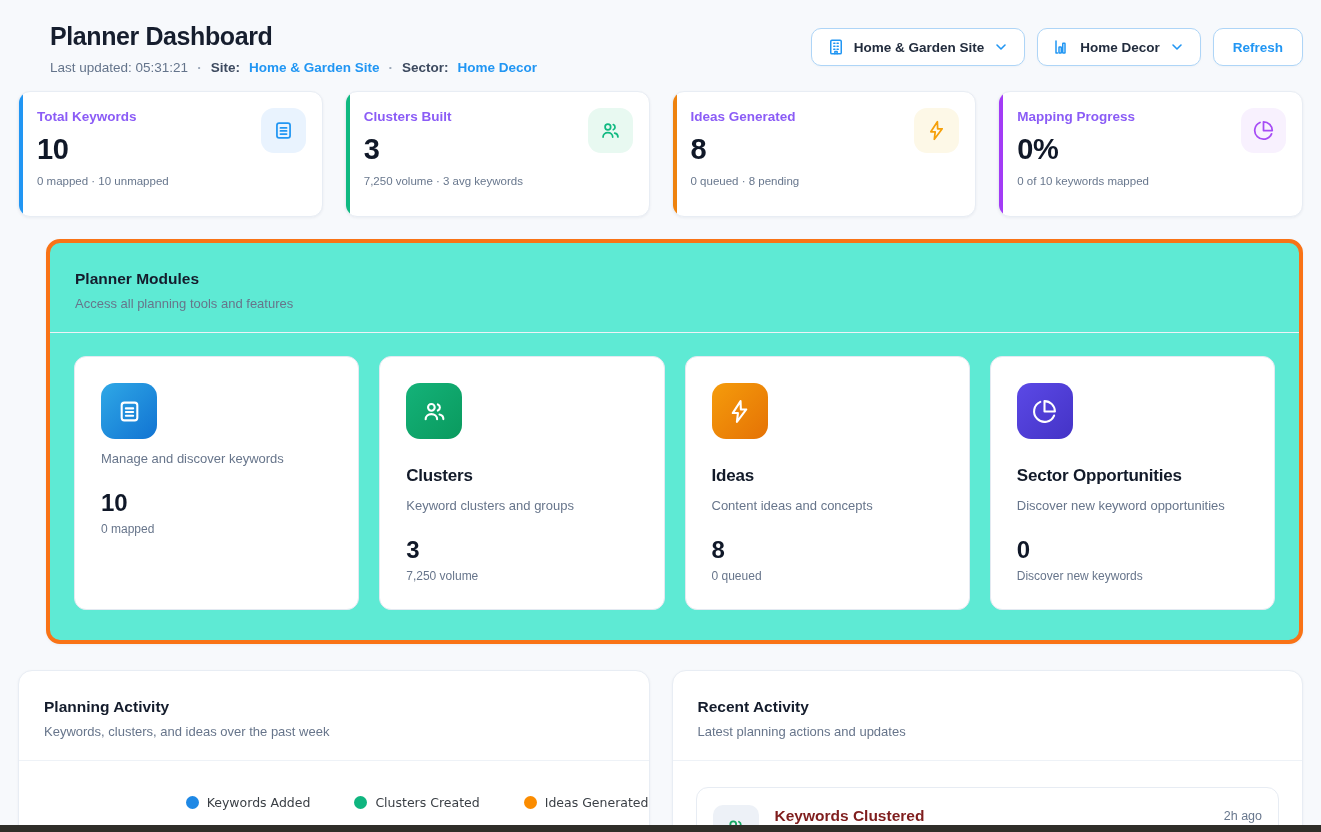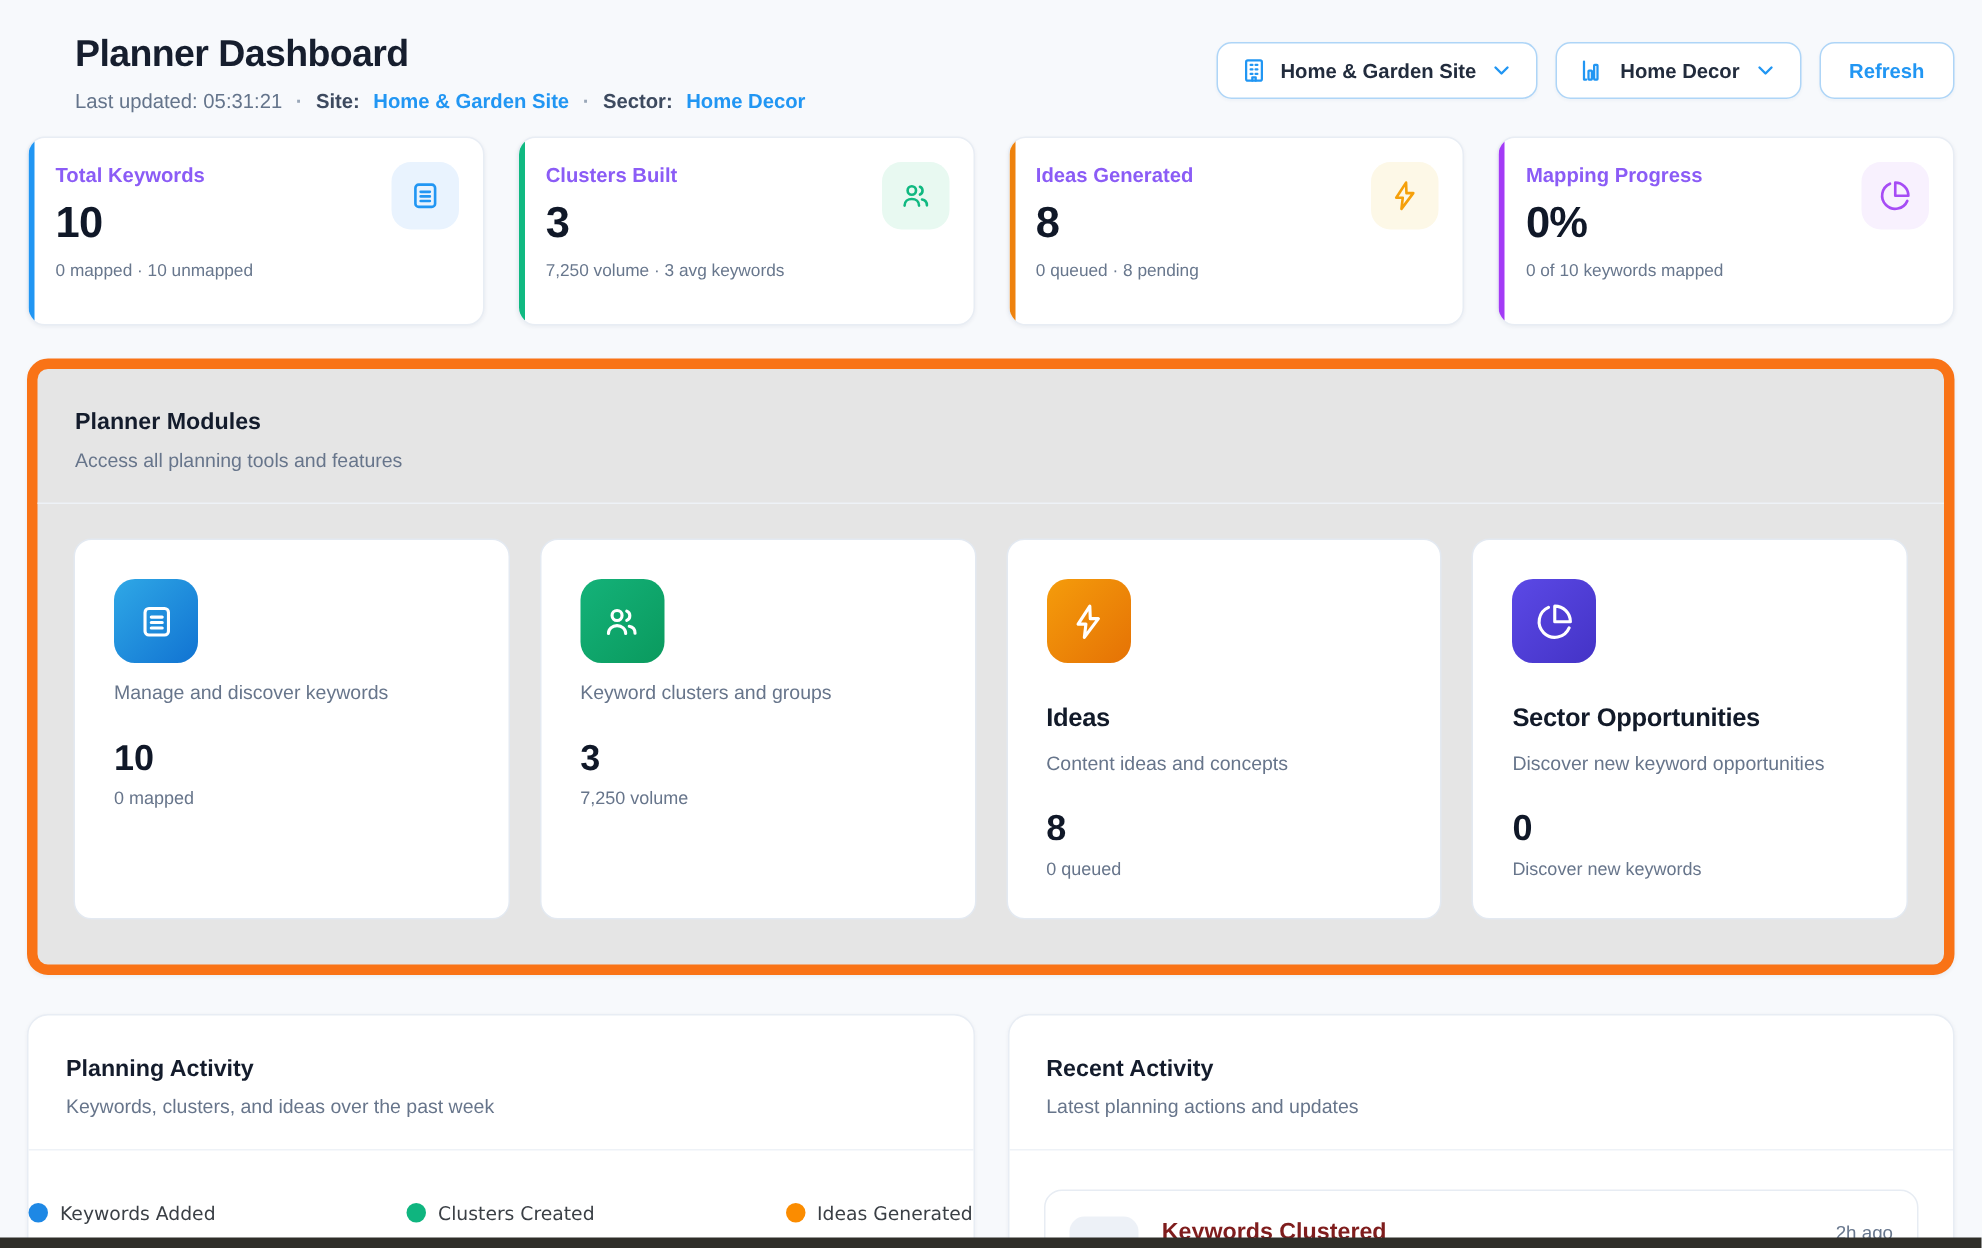--- a/index.html
+++ b/index.html
@@ -44,21 +44,21 @@
   .stat-label { font-size:13.5px; font-weight:600; color:#8b5cf6; }
   .stat-value { margin-top:9px; font-size:29px; font-weight:800; color:#101828; letter-spacing:-0.5px; }
   .stat-sub { margin-top:9px; font-size:11.5px; color:#68778d; }
   .stat-chip { position:absolute; right:16px; top:16px; width:45px; height:45px; border-radius:13px; display:flex; align-items:center; justify-content:center; }
   .c-blue { background:#e9f3fe; color:#2196f3; }
   .c-green { background:#e8f9f1; color:#10b981; }
   .c-yellow { background:#fdf8e7; color:#f5a00b; }
   .c-purple { background:#f8f1fe; color:#a64cf5; }
 
   
-  .panel { background:#e5e5e5; border:7px solid #f97316; border-radius:14px; margin-top:22px; box-shadow:0 1px 3px rgba(16,42,67,.05); }
+  .panel { background:#5eead4; border:4px solid #f97316; border-radius:14px; margin-top:22px; box-shadow:0 1px 3px rgba(16,42,67,.05);margin-left:28px; }
   .panel-head { padding:27px 25px 21px; }
   .panel-title { font-size:15.5px; font-weight:700; color:#141c2c; }
   .panel-sub { margin-top:8px; font-size:13px; color:#67758b; }
   .panel-divider { height:1px; background:#eef2f7; }
 
   
   .modules { display:grid; grid-template-columns:repeat(4,1fr); gap:20px; padding:23px 24px 30px; }
   .module-card { background:#fff; border:1px solid #e3e9f1; border-radius:12px; padding:26px; min-height:238px; cursor:pointer; }
   .module-icon { width:56px; height:56px; border-radius:14px; color:#fff; display:flex; align-items:center; justify-content:center; }
   .mi-blue   { background:linear-gradient(135deg,#2fa8e6,#1173d2); }
@@ -69,21 +69,21 @@
   .module-desc { margin-top:12px; font-size:13px; color:#67758b; }
   .module-value { margin-top:23px; font-size:24px; font-weight:800; color:#101828; }
   .module-sub { margin-top:5px; font-size:12px; color:#67758b; }
 
   
   .bottom { display:grid; grid-template-columns:1fr 1fr; gap:22px; margin-top:26px; }
   .bottom-card { background:#fff; border:1px solid #e8edf4; border-radius:14px; min-height:300px; box-shadow:0 1px 3px rgba(16,42,67,.05); }
 
   
   .chart-zone { position:relative; }
-  .legend { display:flex; justify-content:space-between; align-items:center; gap:12px; margin-top:34px;
+  .legend { display:flex; justify-content:flex-end; align-items:center; gap:44px; margin-top:34px;
             font-family:"DejaVu Sans", sans-serif; font-size:12.5px; color:#3a3f45; }
   .legend-item { display:flex; align-items:center; gap:8px; cursor:pointer; }
   .legend-dot { width:13px; height:13px; border-radius:50%; }
   .d-blue { background:#1e88e5; } .d-green { background:#0fb57f; } .d-orange { background:#fb8c00; }
   .chart-area { position:relative; height:60px; margin-top:16px; overflow:visible; }
   .chart-svg { position:absolute; left:0; top:0; width:637px; height:60px; overflow:visible; }
   .pt-badge {
     position:absolute; background:#2196f3; color:#fff; font-family:"DejaVu Sans", sans-serif;
     font-size:11px; font-weight:bold; padding:2px 6px; border-radius:3px; line-height:13px;
   }
@@ -235,20 +235,21 @@
 
       <div class="module-card">
         <div class="module-icon mi-green">
           <svg width="25" height="25" viewBox="0 0 24 24" fill="none" stroke="currentColor" stroke-width="2" stroke-linecap="round" stroke-linejoin="round">
               <circle cx="9" cy="8" r="3.2"></circle>
               <path d="M15.2 5.2a3.2 3.2 0 0 1 0 5.9"></path>
               <path d="M3.5 19.5c0-3 2.4-5 5.5-5s5.5 2 5.5 5"></path>
               <path d="M16.8 14.9c2.2.4 3.7 2.1 3.7 4.4"></path>
             </svg>
         </div>
+        <div class="module-title">Clusters</div>
         <div class="module-desc">Keyword clusters and groups</div>
         <div class="module-value">3</div>
         <div class="module-sub">7,250 volume</div>
       </div>
 
       <div class="module-card">
         <div class="module-icon mi-orange">
           <svg width="25" height="25" viewBox="0 0 24 24" fill="none" stroke="currentColor" stroke-width="2" stroke-linecap="round" stroke-linejoin="round">
               <path d="M13 2L5.5 13.5h5L9.5 22 18.5 10h-5.2L13 2z"></path>
             </svg>

